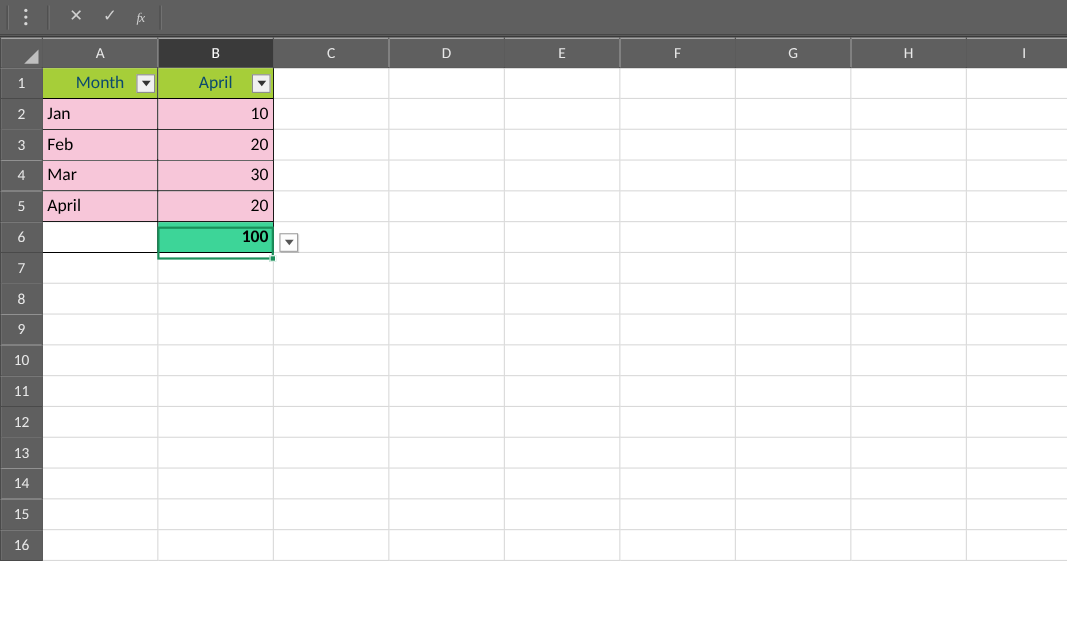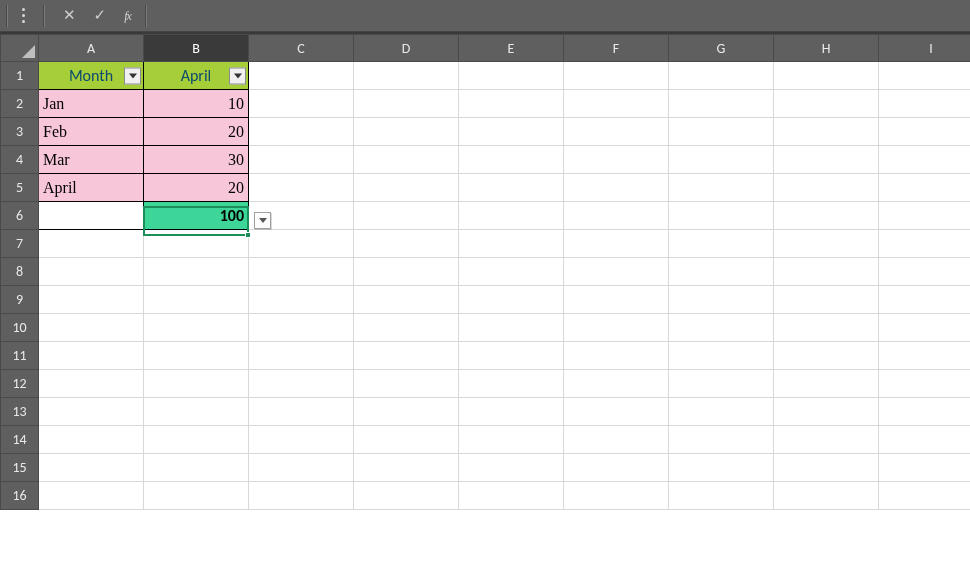--- a/index.html
+++ b/index.html
@@ -163,21 +163,20 @@
       border-left: 4px solid transparent;
       border-right: 4px solid transparent;
       border-top: 5px solid #333;
     }
     .tbl-cell {
       background: #f7c6d9;
       border: 1px solid #000 !important;
       padding: 0 4px !important;
       font-size: 16px;
       color: #000;
-      font-family: Liberation Serif, serif;
     }
     .tbl-cell.r { text-align: right; }
     .tbl-cell.l { text-align: left; }
     .tbl-total {
       background: #3dd598;
       border: 1px solid #000 !important;
       text-align: right;
       padding: 0 4px !important;
       font-size: 16px;
       font-weight: bold;

